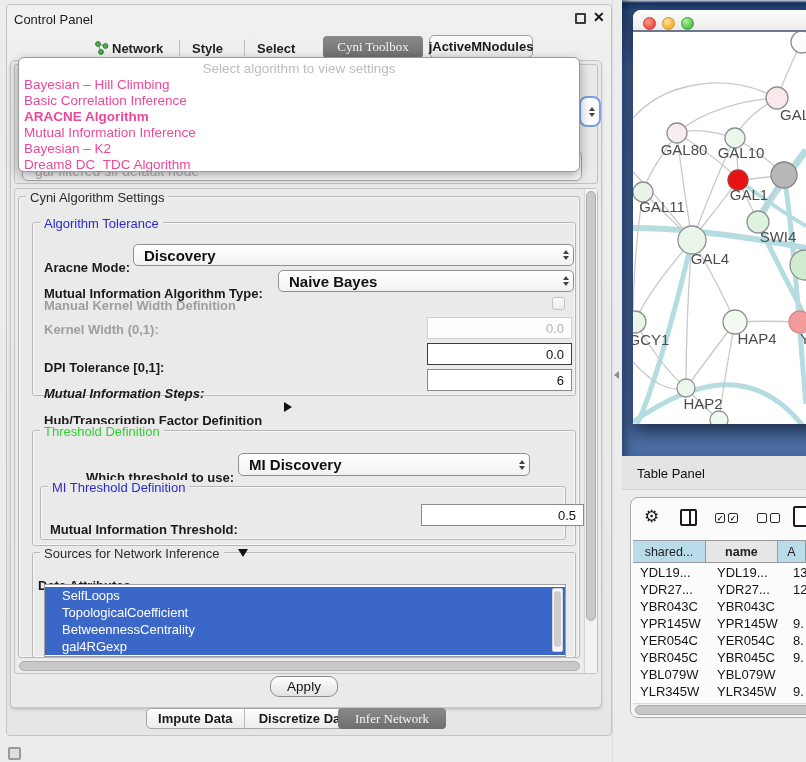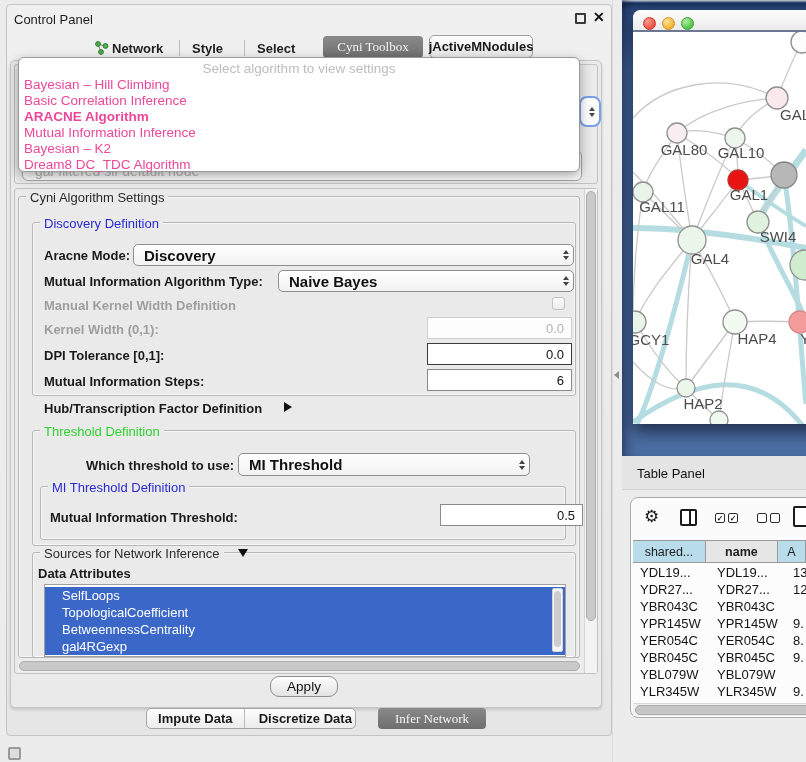--- a/index.html
+++ b/index.html
@@ -42,21 +42,21 @@
   .menu-item.bold { font-weight:bold; }
 
   
   .scroll-box { left:14px; top:188px; width:584px; height:486px; border:1px solid #c2c2c2; border-radius:3px; }
   .grp { border:1px solid #b7b7b7; border-radius:3px; box-shadow:inset 0 0 0 1px rgba(255,255,255,.55); }
   .grp-title { background:#eaeaea; padding:0 4px; font-size:13px; white-space:nowrap; z-index:3; }
   .t-black { color:#2b2b2b; }
   .t-blue  { color:#2a2ad4; }
   .t-green { color:#2fd32f; }
 
-  .lbl { font-size:13px; font-weight:bold; color:#1a1a1a; white-space:nowrap; }
+  .lbl { font-size:13px; font-weight:bold; color:#1a1a1a; white-space:nowrap;margin-top:12px; }
   .lbl-dis { font-size:13px; font-weight:bold; color:#9e9e9e; white-space:nowrap; }
 
   .combo { background:linear-gradient(#ffffff,#f2f2f2); border:1px solid #8e8e8e; border-radius:5px;
            font-size:15px; color:#111; display:flex; align-items:center; padding-left:10px;font-weight:bold; }
   .spin { position:absolute; right:4px; top:50%; transform:translateY(-50%); display:flex; flex-direction:column;
           align-items:center; gap:2px; }
   .spin-up { width:0; height:0; border-bottom:4px solid #444; border-left:3.5px solid transparent; border-right:3.5px solid transparent; }
   .spin-dn { width:0; height:0; border-top:4px solid #444; border-left:3.5px solid transparent; border-right:3.5px solid transparent; }
 
   .tfield { background:#fff; border:1px solid #8a8a8a; font-size:13px; color:#111;
@@ -81,21 +81,21 @@
   .hsbar  { left:18px; top:660px; width:564px; height:12px; background:#efefef; }
   .hthumb { left:19px; top:661px; width:561px; height:10px; background:#c9c9c9; border:1px solid #adadad; border-radius:5px; }
 
   .apply-btn { left:270px; top:676px; width:68px; height:21px; background:linear-gradient(#fefefe,#e2e2e2);
                border:1px solid #8f8f8f; border-radius:9px; font-size:13.5px; color:#111;
                display:flex; align-items:center; justify-content:center; }
 
   .bottom-light { left:146px; top:708px; width:210px; height:21px; background:linear-gradient(#fdfdfd,#ececec);
                   border:1px solid #a5a5a5; border-radius:5px; display:flex; }
   .bottom-cell { font-size:13px; font-weight:600; color:#1a1a1a; display:flex; align-items:center; justify-content:center; }
-  .bottom-dark { left:378px; top:708px; width:108px; height:21px; }
+  .bottom-dark { left:338px; top:708px; width:108px; height:21px; }
 
   .dock-ic { left:8px; top:747px; width:13px; height:13px; border:2px solid #9a9a9a; background:#dedede; border-radius:2px; }
 
   
   .divider { left:612px; top:0; width:10px; height:762px; background:#ececec; border-left:1px solid #dcdcdc; }
   .div-handle { left:614px; top:371px; width:0; height:0; border-right:5px solid #8d8d8d;
                 border-top:4px solid transparent; border-bottom:4px solid transparent; }
 
   .net-area { left:622px; top:0; width:184px; height:456px;
               background:linear-gradient(180deg,#d8dde6 0px,#16325e 3px,#2c4a7c 10px,#46679d 70px,#4a6da3 100%);
@@ -183,21 +183,21 @@
     <div class="menu-item" style="top:67px;">Mutual Information Inference</div>
     <div class="menu-item" style="top:83px;">Bayesian – K2</div>
     <div class="menu-item" style="top:99px;">Dream8 DC_TDC Algorithm</div>
   </div>
 
   <div class="abs scroll-box"></div>
   <div class="abs grp" style="left:18px;top:196px;width:562px;height:462px;"></div>
   <div class="abs grp-title t-black" style="left:26px;top:190px;">Cyni Algorithm Settings</div>
 
   <div class="abs grp" style="left:32px;top:222px;width:544px;height:174px;"></div>
-  <div class="abs grp-title t-blue" style="left:40px;top:216px;">Discovery Definition</div>
+  <div class="abs grp-title t-blue" style="left:40px;top:216px;">Algorithm Tolerance</div>
 
   <div class="abs lbl" style="left:44px;top:248px;">Aracne Mode:</div>
   <div class="abs combo" style="left:133px;top:244px;width:441px;height:22px;">
     <span>Discovery</span>
     <span class="spin">
         <span class="spin-up"></span>
         <span class="spin-dn"></span>
       </span>
   </div>
 
@@ -216,44 +216,44 @@
   <div class="abs lbl-dis" style="left:44px;top:322px;">Kernel Width (0,1):</div>
   <div class="abs tfield dis" style="left:427px;top:317px;width:145px;height:22px;">
     <span>0.0</span>
   </div>
 
   <div class="abs lbl" style="left:44px;top:348px;text-align:right;">DPI Tolerance [0,1]:</div>
   <div class="abs tfield strong" style="left:427px;top:343px;width:145px;height:22px;">
     <span>0.0</span>
   </div>
 
-  <div class="abs lbl" style="left:44px;top:374px;">Mutual Information Steps:</div>
+  <div class="abs lbl" style="left:44px;top:374px;font-style:italic;">Mutual Information Steps:</div>
   <div class="abs tfield" style="left:427px;top:369px;width:145px;height:22px;">
     <span>6</span>
   </div>
 
   <div class="abs lbl" style="left:44px;top:401px;">Hub/Transcription Factor Definition</div>
   <div class="abs tri-r" style="left:284px;top:402px;"></div>
 
   <div class="abs grp" style="left:32px;top:430px;width:544px;height:116px;"></div>
   <div class="abs grp-title t-green" style="left:40px;top:424px;">Threshold Definition</div>
 
   <div class="abs lbl" style="left:86px;top:458px;">Which threshold to use:</div>
   <div class="abs combo" style="left:238px;top:453px;width:292px;height:23px;">
-    <span>MI Threshold</span>
+    <span>MI Discovery</span>
     <span class="spin">
         <span class="spin-up"></span>
         <span class="spin-dn"></span>
       </span>
   </div>
 
   <div class="abs grp" style="left:40px;top:486px;width:526px;height:54px;"></div>
   <div class="abs grp-title t-blue" style="left:48px;top:480px;">MI Threshold Definition</div>
   <div class="abs lbl" style="left:50px;top:510px;">Mutual Information Threshold:</div>
-  <div class="abs tfield" style="left:421px;top:504px;width:143px;height:22px;margin-left:19px;">
+  <div class="abs tfield" style="left:421px;top:504px;width:163px;height:22px;">
     <span>0.5</span>
   </div>
 
   <div class="abs grp" style="left:32px;top:552px;width:544px;height:106px;"></div>
   <div class="abs grp-title t-black" style="left:40px;top:546px;">Sources for Network Inference</div>
   <div class="abs tri-d" style="left:238px;top:549px;"></div>
   <div class="abs lbl" style="left:38px;top:566px;">Data Attributes</div>
 
   <div class="abs attr-list">
     <div class="attr-item" style="top:2px;">SelfLoops</div>

